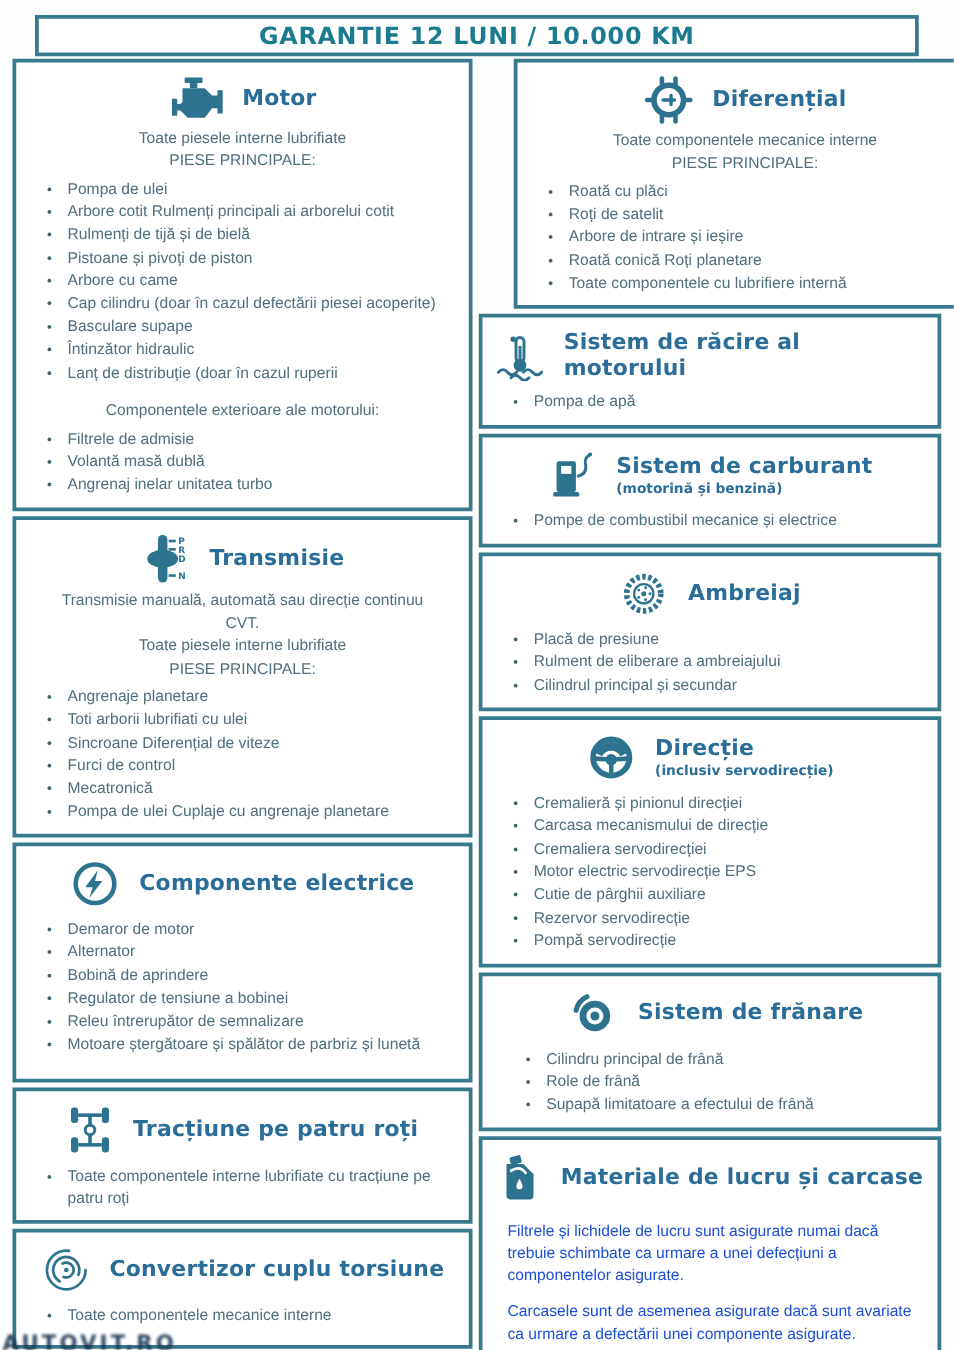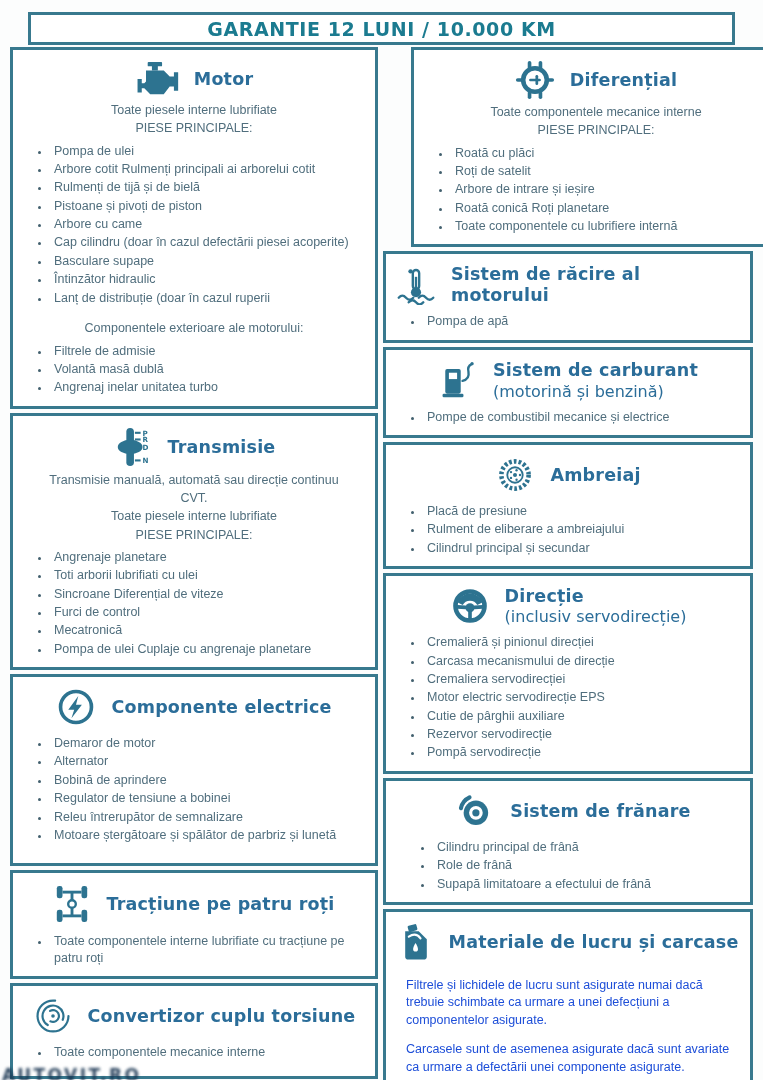--- a/index.html
+++ b/index.html
@@ -33,22 +33,22 @@
     padding:4px 0 3px;
   }
   .icon{flex:0 0 auto;display:flex;align-items:center;}
   .icon svg{display:block;}
   .titlewrap{display:flex;flex-direction:column;align-items:flex-start;}
   .sec-title{
     margin:0;font-family:"DejaVu Sans",sans-serif;font-weight:bold;
     font-size:17.5px;color:#2b6d99;letter-spacing:.2px;line-height:1.15;
   }
   .sec-subtitle{
-    font-family:"DejaVu Sans",sans-serif;font-weight:normal;
-    font-size:16px;color:#2b6d99;margin-top:1px;text-align:right;
+    font-family:"DejaVu Sans",sans-serif;font-weight:bold;
+    font-size:11px;color:#2b6d99;margin-top:1px;text-align:right;
   }
   .intro{
     margin:1px 8px;text-align:center;color:#506e7d;
     font-size:12.5px;line-height:1.38;
   }
   .subheading{margin-top:14px;}
   ul.bullets{
     margin:5px 0 0;padding:0 0 0 28px;color:#506e7d;
     font-size:12.5px;line-height:1.35;
   }

